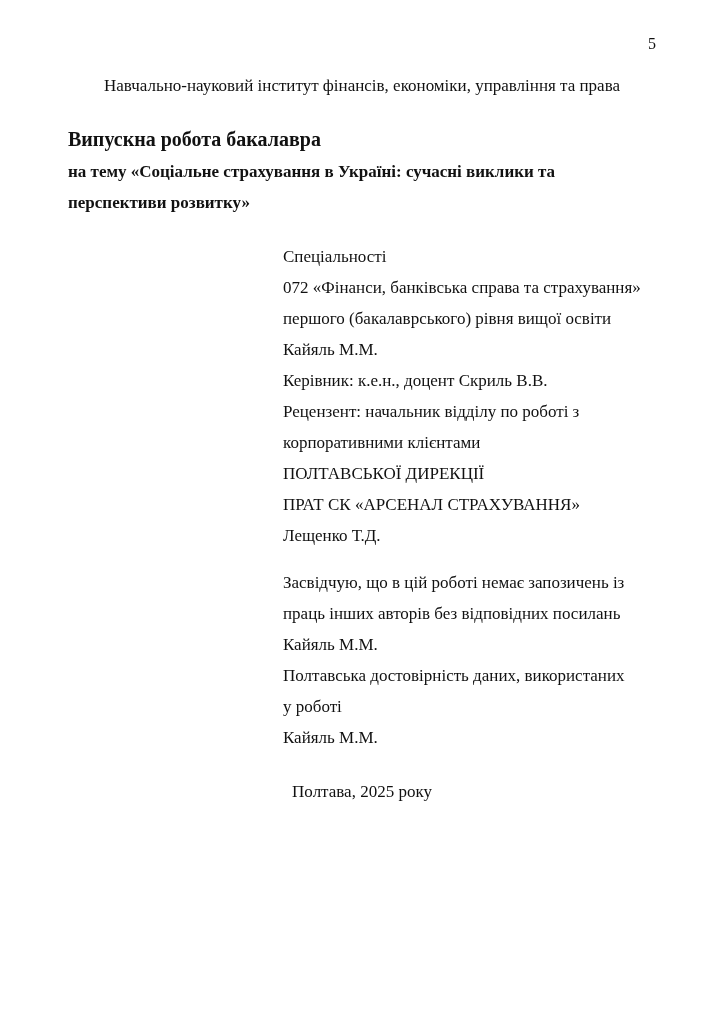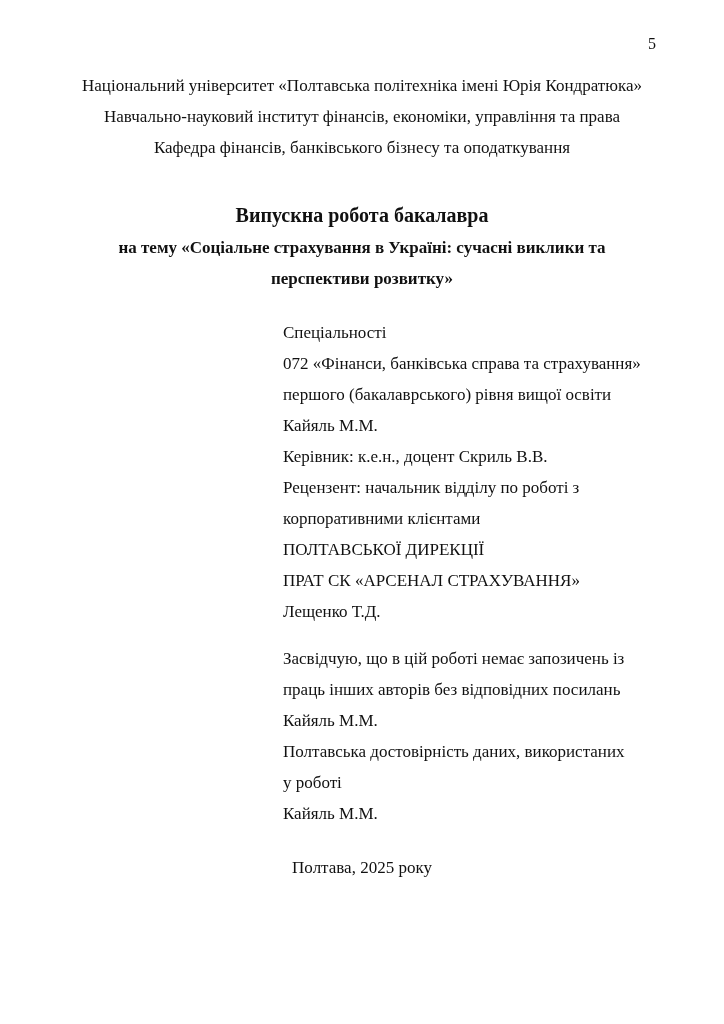--- a/index.html
+++ b/index.html
@@ -29,22 +29,21 @@
     line-height: 20px;
     font-size: 16px;
   }
 
   .header-block {
     margin-top: 16px;
     text-align: center;
   }
 
   .title-block {
-    margin-top: 35px;
-    text-align: center;
+    margin-top: 21px;
     font-weight: bold;
   }
   .thesis-title {
     font-size: 20px;
     line-height: 34px;
   }
   .thesis-topic {
     font-size: 17px;
     line-height: 31px;
   }
@@ -67,23 +66,21 @@
   }
 </style>
 </head>
 <body>
 
 <div class="page">
 
   <div class="page-number line">5</div>
 
   <div class="header-block">
-    <div class="line">Національний університет «Полтавська політехніка імені Юрія Кондратюка»</div>
     <div class="line">Навчально-науковий інститут фінансів, економіки, управління та права</div>
-    <div class="line">Кафедра фінансів, банківського бізнесу та оподаткування</div>
   </div>
 
   <div class="title-block">
     <div class="thesis-title line">Випускна робота бакалавра</div>
     <div class="thesis-topic line">на тему «Соціальне страхування в Україні: сучасні виклики та</div>
     <div class="thesis-topic line">перспективи розвитку»</div>
   </div>
 
   <div class="requisites-block">
     <div class="line">Спеціальності</div>

